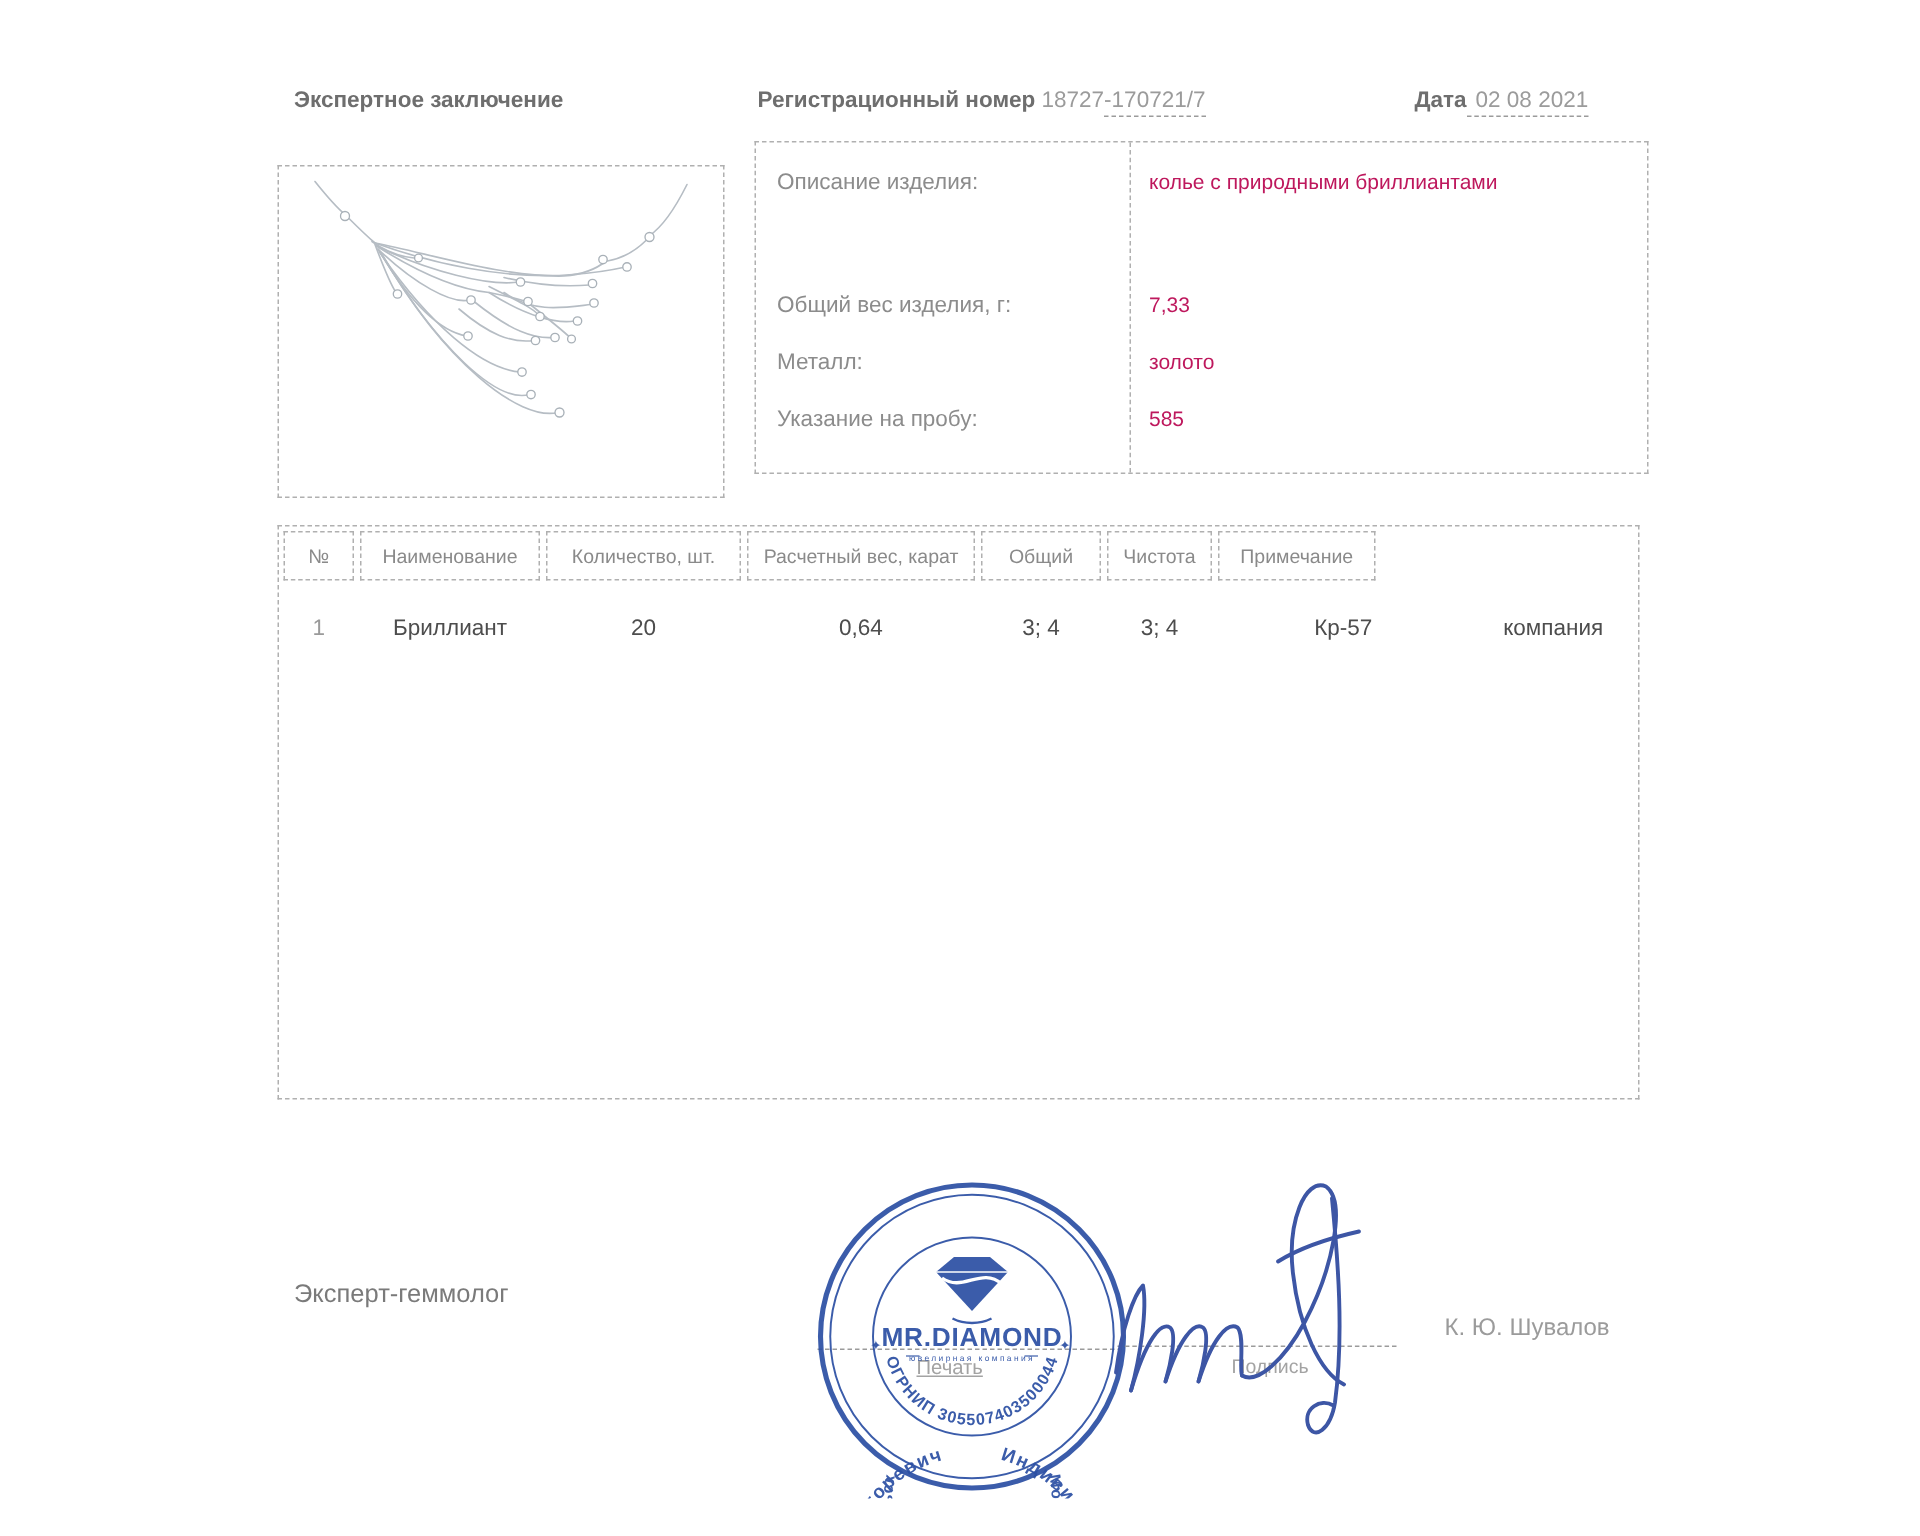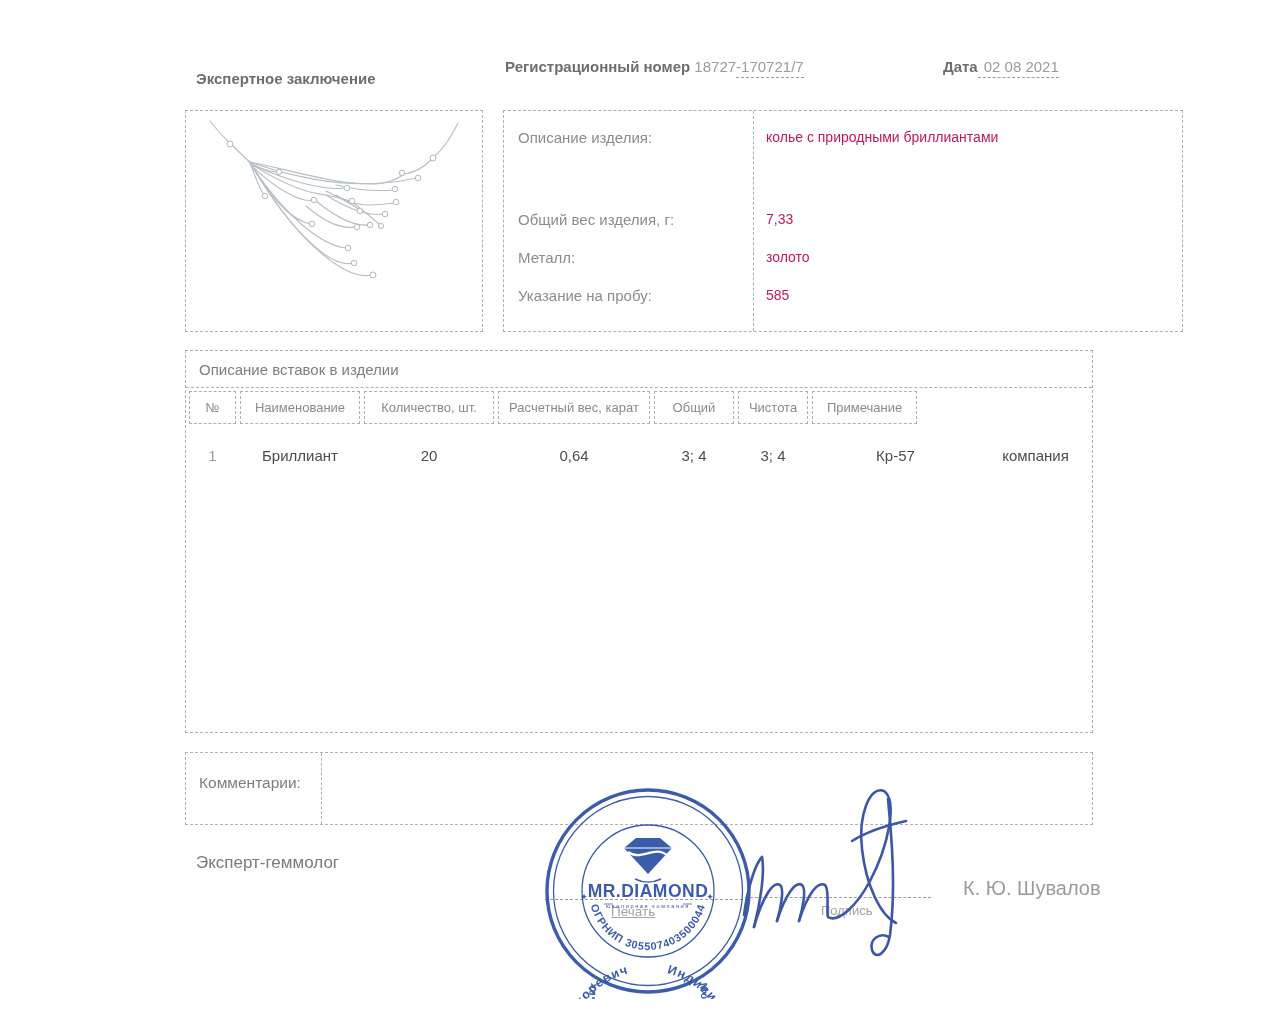--- a/index.html
+++ b/index.html
@@ -3,30 +3,30 @@
 <meta charset="utf-8">
 <style>
   html,body{margin:0;padding:0;background:#fff;}
   .page{position:relative;width:1280px;height:1024px;background:#fff;
         font-family:"Liberation Sans",sans-serif;overflow:hidden;}
   .abs{position:absolute;}
   .heading{color:#6e6e6e;font-weight:bold;}
   .dash-underline{border-bottom:1px dashed #9b9b9b;padding-bottom:2px;}
 
   
-  .doc-title{left:196px;top:70px;font-size:15px;}
+  .doc-title{left:196px;top:58px;font-size:15px;}
   .reg-group{left:505px;top:58px;font-size:15px;}
   .date-group{left:943px;top:58px;font-size:15px;}
   .reg-num{color:#9b9b9b;font-weight:normal;}
   .date-val{color:#9b9b9b;font-weight:normal;padding-left:6px;}
 
   
   .dashed-box{border:1px dashed #b0b0b0;box-sizing:border-box;}
   .photo-box{left:185px;top:110px;width:298px;height:222px;}
-  .details-box{left:503px;top:110px;width:680px;height:222px;text-align:right;}
+  .details-box{left:503px;top:94px;width:596px;height:222px;text-align:right;}
   .details-divider{left:249px;top:0;width:0;height:220px;border-left:1px dashed #b0b0b0;}
   .field-label{left:14px;font-size:15px;color:#8c8c8c;}
   .field-value{left:262px;font-size:14px;color:#be185d;}
 
   
   .table-box{left:185px;top:350px;width:908px;height:383px;}
   .table-title{padding:10px 13px 9px 13px;font-size:15px;color:#7d7d7d;
                border-bottom:1px dashed #b0b0b0;}
   .thead-row,.tbody-row{display:flex;gap:4px;margin-left:3px;margin-right:3px;}
   .thead-row{margin-top:3px;}
@@ -46,21 +46,21 @@
   .comments-label{left:13px;top:21px;font-size:15.5px;color:#7d7d7d;position:absolute;}
   .comments-value{left:150px;top:21px;font-size:15px;color:#4f4f4f;position:absolute;}
 
   
   .expert-title{left:196px;top:853px;font-size:17px;color:#7a7a7a;}
   .cert-lines{left:196px;top:877px;font-size:13px;color:#9a9a9a;line-height:16.5px;}
   .seal-line{left:545px;top:899px;width:203px;border-top:1px dashed #9b9b9b;}
   .seal-caption{left:611px;top:904px;font-size:13.5px;color:#a3a3a3;text-decoration:underline;}
   .sig-line{left:745px;top:897px;width:186px;border-top:1px dashed #9b9b9b;}
   .sig-caption{left:821px;top:903px;font-size:13px;color:#a3a3a3;}
-  .expert-name{left:963px;top:877px;font-size:20px;color:#9b9b9b;}
+  .expert-name{left:963px;top:877px;font-size:16px;color:#9b9b9b;}
   .stamp-svg{left:540px;top:783px;}
   .signature-svg{left:738px;top:783px;}
 </style>
 </head>
 <body>
 
 <div class="page">
 
   <div class="abs doc-title heading">Экспертное заключение</div>
   <div class="abs reg-group">
@@ -128,21 +128,20 @@
     <div class="abs field-value" style="top:18px">колье с природными бриллиантами</div>
     <div class="abs field-label" style="top:100px">Общий вес изделия, г:</div>
     <div class="abs field-value" style="top:100px">7,33</div>
     <div class="abs field-label" style="top:138px">Металл:</div>
     <div class="abs field-value" style="top:138px">золото</div>
     <div class="abs field-label" style="top:176px">Указание на пробу:</div>
     <div class="abs field-value" style="top:176px">585</div>
   </div>
 
   <div class="abs dashed-box table-box">
-    <div class="table-title">Описание вставок в изделии</div>
     <div class="thead-row">
       <div class="th-cell w0">№</div>
       <div class="th-cell w1">Наименование</div>
       <div class="th-cell w2">Количество, шт.</div>
       <div class="th-cell w3">Расчетный вес, карат</div>
       <div class="th-cell w4">Общий</div>
       <div class="th-cell w5">Чистота</div>
       <div class="th-cell w7">Примечание</div>
     </div>
     <div class="tbody-row">
@@ -150,25 +149,20 @@
       <div class="td-cell w1">Бриллиант</div>
       <div class="td-cell w2">20</div>
       <div class="td-cell w3">0,64</div>
       <div class="td-cell w4">3; 4</div>
       <div class="td-cell w5">3; 4</div>
       <div class="td-cell w6">Кр-57</div>
       <div class="td-cell w7">компания</div>
     </div>
   </div>
 
-  <div class="abs dashed-box comments-box">
-    <div class="abs comments-divider"></div>
-    <div class="comments-label">Комментарии:</div>
-    <div class="comments-value"></div>
-  </div>
 
   <div class="abs expert-title">Эксперт-геммолог</div>
 
   <div class="abs seal-line"></div>
   <div class="abs seal-caption">Печать</div>
 
   <svg class="abs stamp-svg" width="216" height="216" viewBox="-108 -108 216 216">
     <defs>
       <path id="outerRing" d="M 0,80 A 80,80 0 1 1 -0.06,80"></path>
       <path id="innerTop" d="M 0,53 A 53,53 0 1 1 -0.06,53"></path>

